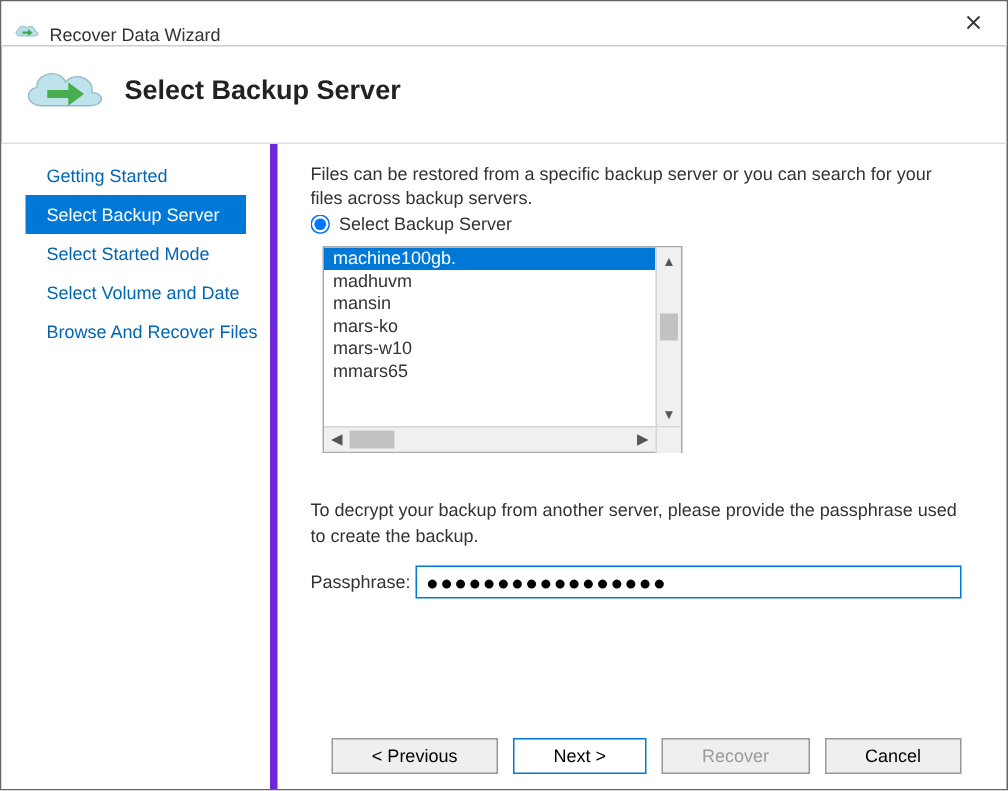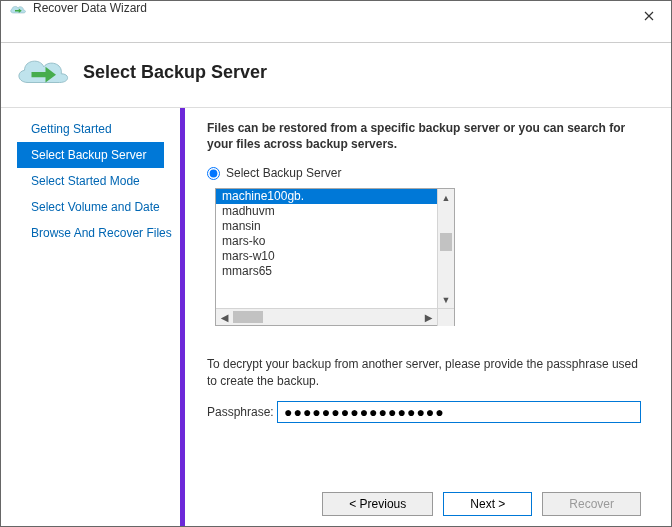--- a/index.html
+++ b/index.html
@@ -10,23 +10,23 @@
     color: #333;
     background: #fff;
   }
   .window {
     width: 672px; height: 527px;
     border: 1px solid #666;
     display: flex; flex-direction: column;
     background: #fff;
   }
   .titlebar {
-    height: 42px;
+    height: 30px;
     border-bottom: 1px solid #ccc;
-    display: flex; align-items: flex-start;
+    display: flex; align-items: flex-end;
     padding: 0 0 0 8px;
     background: #fff;
   }
   .titlebar .icon-slot { width: 18px; height: 18px; display:flex; align-items:center; justify-content:center; margin-right:6px;}
   .titlebar .title { flex: 1; font-size: 12px; color: #333; }
   .titlebar .close {
     width: 44px; height: 30px;
     display: flex; align-items: center; justify-content: center;
     font-size: 14px; color: #333;
     cursor: pointer;
@@ -61,21 +61,21 @@
     background: #0078d7;
     color: #fff;
   }
 
   .content {
     flex: 1;
     padding: 12px 30px 10px 22px;
     display: flex; flex-direction: column;
     overflow: hidden;
   }
-  .instr { color: #333; line-height: 1.35; margin-bottom: 14px; font-weight: bold; }
+  .instr { color: #333; line-height: 1.35; margin-bottom: 2px; }
 
   .radio-row { display: flex; align-items: center; margin-bottom: 8px; }
   .radio-row input[type=radio] { margin: 0 6px 0 0; }
 
   .listbox-wrap {
     margin-left: 8px;
     border: 1px solid #a9a9a9;
     width: 240px;
     height: 138px;
     display: flex; flex-direction: column;
@@ -257,17 +257,18 @@
         <span class="pass-label">Passphrase:</span>
         <input class="pass-input" type="text" value="●●●●●●●●●●●●●●●●●" style="">
       </div>
 
       <div class="spacer"></div>
 
       <div class="button-row">
         <button class="btn">&lt;  Previous</button>
         <button class="btn default">Next  &gt;</button>
         <button class="btn" disabled="">Recover</button>
+        <button class="btn">Cancel</button>
       </div>
 
     </div>
   </div>
 </div>
 
 </body></html>

